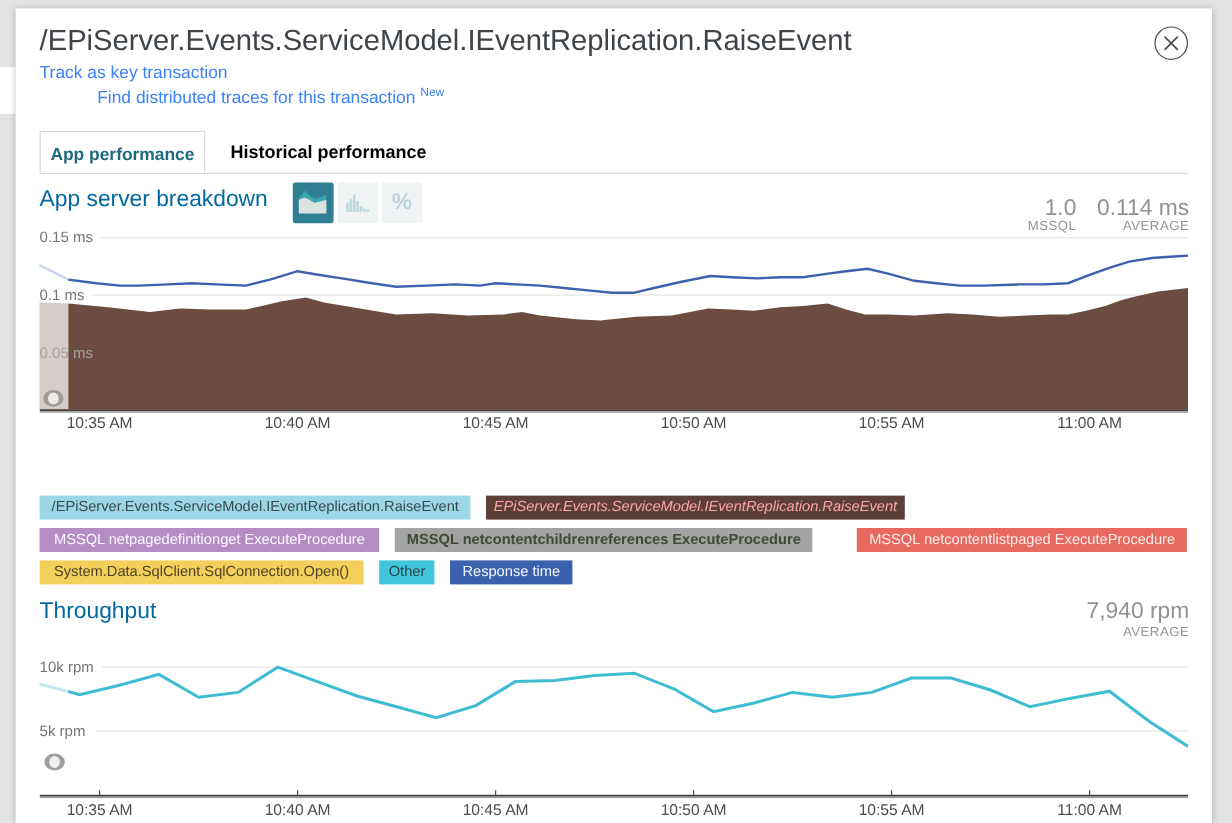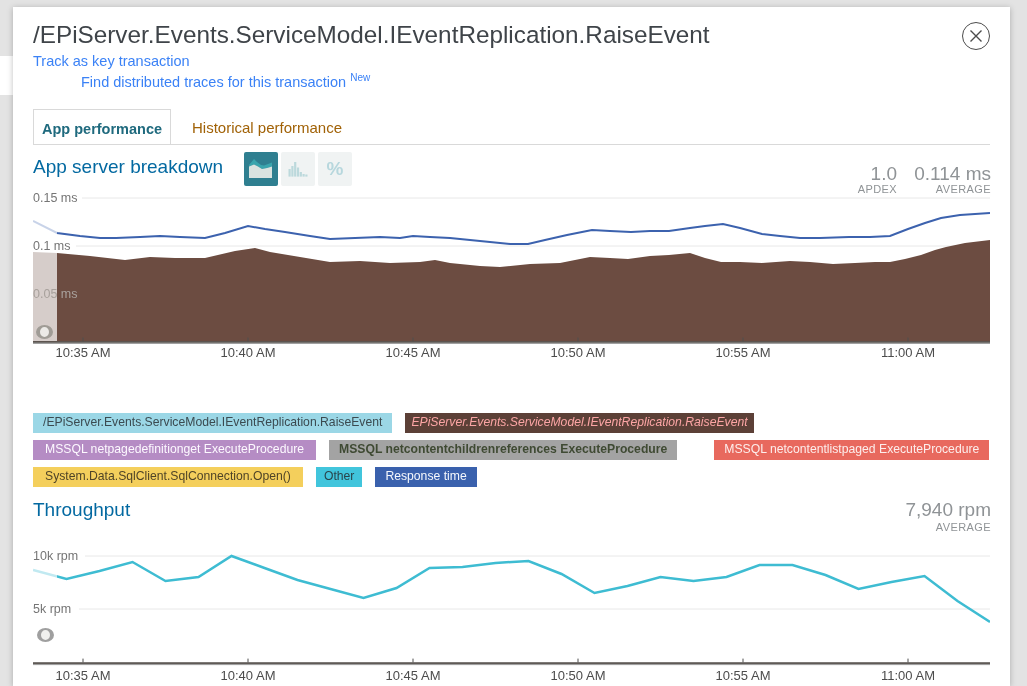--- a/index.html
+++ b/index.html
@@ -6,21 +6,21 @@
 html,body { width:1027px; height:686px; overflow:hidden; background:#e3e3e3; font-family:"Liberation Sans",sans-serif; }
 .whitepatch { position:absolute; left:0; top:56px; width:13px; height:39px; background:#ffffff; }
 .modal { position:absolute; left:13px; top:7px; width:997px; height:679px; background:#ffffff; box-shadow:0 1px 6px rgba(0,0,0,0.25); }
 .abs { position:absolute; }
 .title { left:20px; top:14px; font-size:24.3px; color:#3f4449; white-space:nowrap; }
 .link { left:20px; font-size:14.5px; color:#3b82f6; white-space:nowrap; }
 .close { left:949px; top:15px; width:28px; height:28px; border:1.5px solid #4c4c4c; border-radius:50%; }
 .close svg { position:absolute; left:6px; top:6px; }
 .tabline { left:20px; top:136.5px; width:957px; height:1px; background:#d9d9d9; }
 .tab-active { left:20px; top:102px; height:34.5px; border:1px solid #d9d9d9; border-bottom:none; background:#fff; font-size:14.5px; font-weight:bold; color:#1f6a7e; line-height:38px; padding:0 8px; }
-.tab-idle { left:157px; top:102px; height:34.5px; font-size:15px; color:#a16207; line-height:38px; padding:0 22px; }
+.tab-idle { left:157px; top:102px; height:34.5px; font-size:15px; color:#000000; line-height:38px; padding:0 22px;font-weight:bold; }
 .h2 { font-size:19px; color:#0369a1; white-space:nowrap; }
 .iconbtn { width:34px; height:34px; top:145px; border-radius:2px; }
 .bigval { font-size:19px; color:#8f9396; text-align:right; white-space:nowrap; }
 .smlbl { font-size:11px; color:#8f9396; text-align:right; letter-spacing:0.4px; white-space:nowrap; }
 .handle { width:17px; height:14px; border-style:solid; border-color:#a09c96; border-width:2.5px 4px; background:#eceae7; border-radius:50%; }
 .chip { height:19.5px; line-height:19.5px; font-size:12.2px; padding:0 10px; white-space:nowrap; }
 .legendrow { left:20px; display:flex; gap:13px; }
 </style>
 </head>
 <body>
@@ -56,21 +56,21 @@
         <rect x="18.7" y="20" width="2.2" height="4.6"></rect>
         <rect x="21.5" y="22" width="2.2" height="2.6"></rect>
         <rect x="24.3" y="22.5" width="2.2" height="2.1"></rect>
       </g>
     </svg>
   </div>
   <div class="abs iconbtn" style="left:305px; background:#f0f3f3;">
     <div style="position:absolute;left:0;top:0;width:34px;height:34px;text-align:center;line-height:34px;font-size:19px;font-weight:bold;color:#b7d7dd;">%</div>
   </div>
   <div class="abs bigval" style="right:113px; top:156px;">1.0</div>
-  <div class="abs smlbl" style="right:113px; top:176px;">APDEX</div>
+  <div class="abs smlbl" style="right:113px; top:176px;">MSSQL</div>
   <div class="abs bigval" style="right:19px; top:156px;">0.114 ms</div>
   <div class="abs smlbl" style="right:19px; top:176px;">AVERAGE</div>
 
   <div class="abs" style="left:20px; top:186px; width:957px; height:167px;">
     <svg width="957" height="167" viewBox="0 0 957 167">
       <line x1="49" y1="5" x2="957" y2="5" stroke="#e8e8e8" stroke-width="1"></line>
       <line x1="43" y1="53" x2="957" y2="53" stroke="#e8e8e8" stroke-width="1"></line>
       <polygon fill="#6c4c41" points="0,59 24,60 57,63 92,67 117,64 142,65 172,65 202,58 222,55 237,59 267,64 297,69 327,68 357,70 387,69 402,67 417,70 447,73 467,74 497,71 527,70 557,64 577,65 595,66 617,63 636,62 657,60 672,65 688,69 707,69 729,70 757,68 777,69 800,71 822,70 842,69 857,69 872,66 888,62 902,57 913,54 932,50 957,47 957,148.5 0,148.5"></polygon>
       <polyline fill="none" stroke="#3c62ae" stroke-width="2" points="0,28 24,40 47,43 67,45 83,45 107,44 127,43 147,44 172,45 192,40 215,33 232,36 252,39 277,43 297,46 322,45 347,44 367,45 380,43 397,44 417,45 437,47 457,49 477,51 495,51 512,47 534,42 559,37 577,38 598,39 617,38 636,38 657,35 672,33 690,31 707,35 729,41 747,43 767,45 787,45 816,44 837,44 857,43 875,36 892,30 908,25 927,22 942,21 957,20"></polyline>
       <rect x="0" y="0" width="24" height="148" fill="#ffffff" opacity="0.72"></rect>

